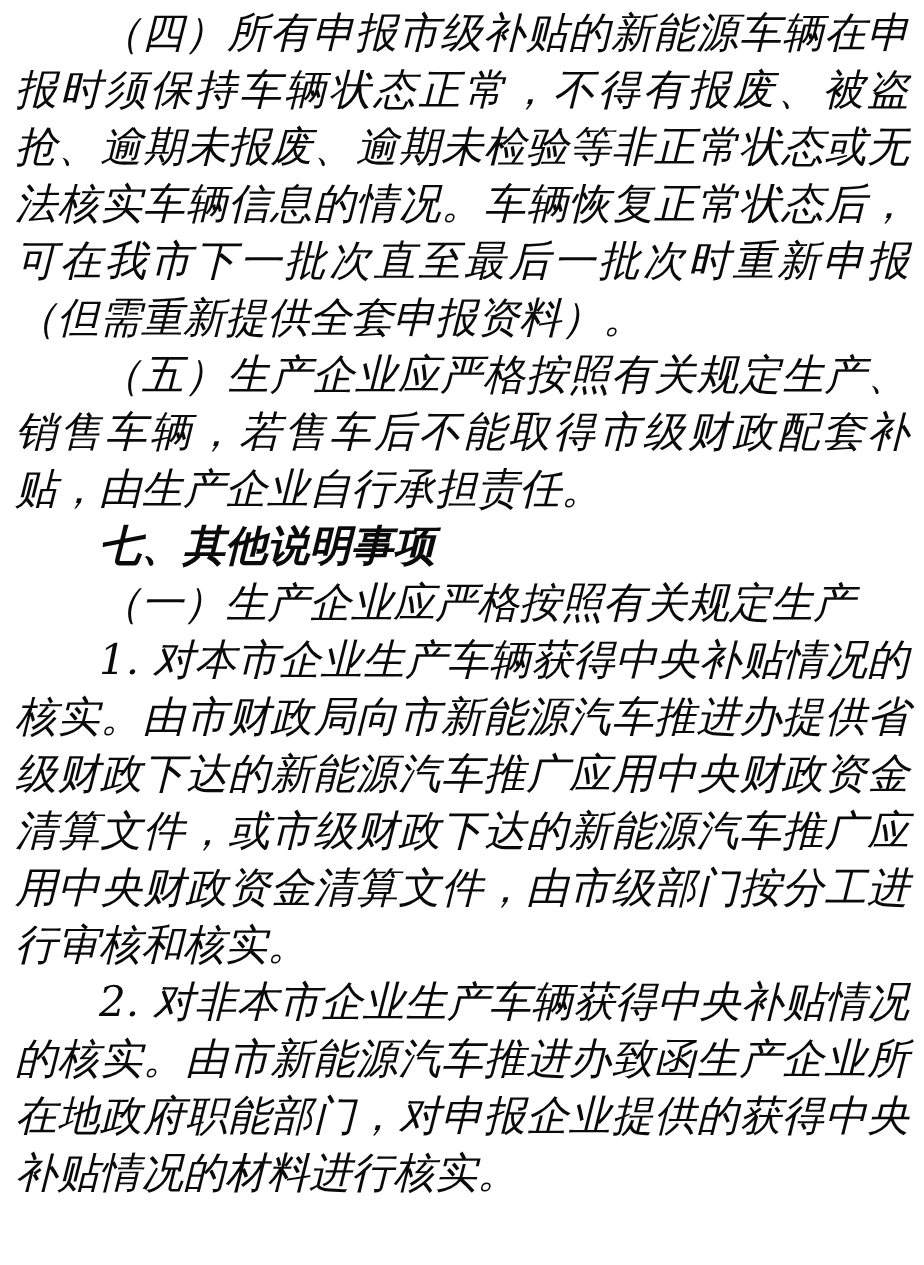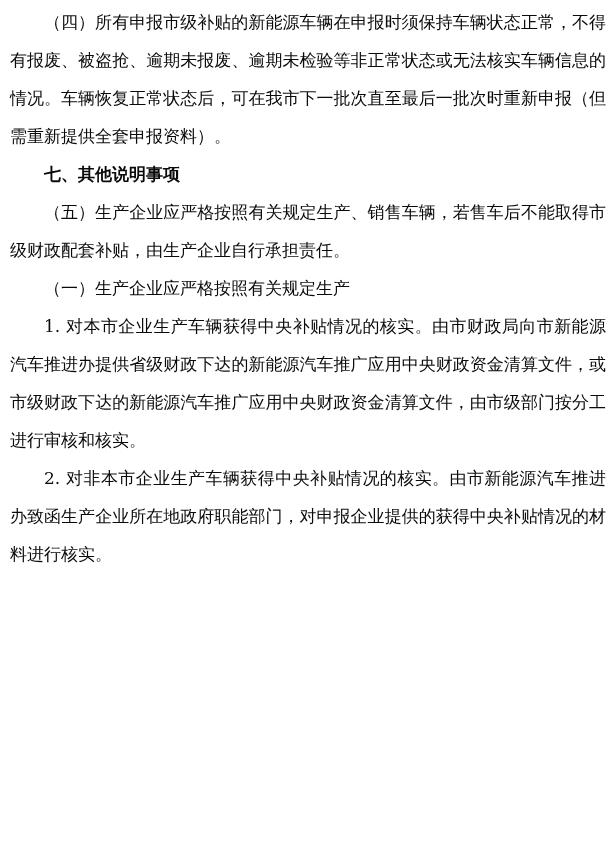--- a/index.html
+++ b/index.html
@@ -13,36 +13,37 @@
     height: 843px;
     box-sizing: border-box;
     background: #ffffff;
     padding: 3px 10px 0 10px;
     overflow: hidden;
   }
   .para {
     margin: 0;
     padding: 0;
     font-family: "DejaVu Serif", "Liberation Serif", serif;
-    font-size: 17px;
+    font-size: 28px;
     line-height: 38px;
     color: #0a0a0a;
     text-align: justify;
     text-justify: inter-ideograph;
     text-indent: 2em;
+    font-style: italic;
   }
   .heading {
     font-family: "DejaVu Sans", "Liberation Sans", sans-serif;
     font-weight: bold;
     text-align: left;
   }
 </style>
 </head>
 <body>
 
 <div class="page">
   <p class="para">（四）所有申报市级补贴的新能源车辆在申报时须保持车辆状态正常，不得有报废、被盗抢、逾期未报废、逾期未检验等非正常状态或无法核实车辆信息的情况。车辆恢复正常状态后，可在我市下一批次直至最后一批次时重新申报（但需重新提供全套申报资料）。</p>
+  <p class="para">（五）生产企业应严格按照有关规定生产、销售车辆，若售车后不能取得市级财政配套补贴，由生产企业自行承担责任。</p>
   <p class="para heading">七、其他说明事项</p>
-  <p class="para">（五）生产企业应严格按照有关规定生产、销售车辆，若售车后不能取得市级财政配套补贴，由生产企业自行承担责任。</p>
   <p class="para">（一）生产企业应严格按照有关规定生产</p>
   <p class="para">1. 对本市企业生产车辆获得中央补贴情况的核实。由市财政局向市新能源汽车推进办提供省级财政下达的新能源汽车推广应用中央财政资金清算文件，或市级财政下达的新能源汽车推广应用中央财政资金清算文件，由市级部门按分工进行审核和核实。</p>
   <p class="para">2. 对非本市企业生产车辆获得中央补贴情况的核实。由市新能源汽车推进办致函生产企业所在地政府职能部门，对申报企业提供的获得中央补贴情况的材料进行核实。</p>
 </div>
 
 </body></html>

